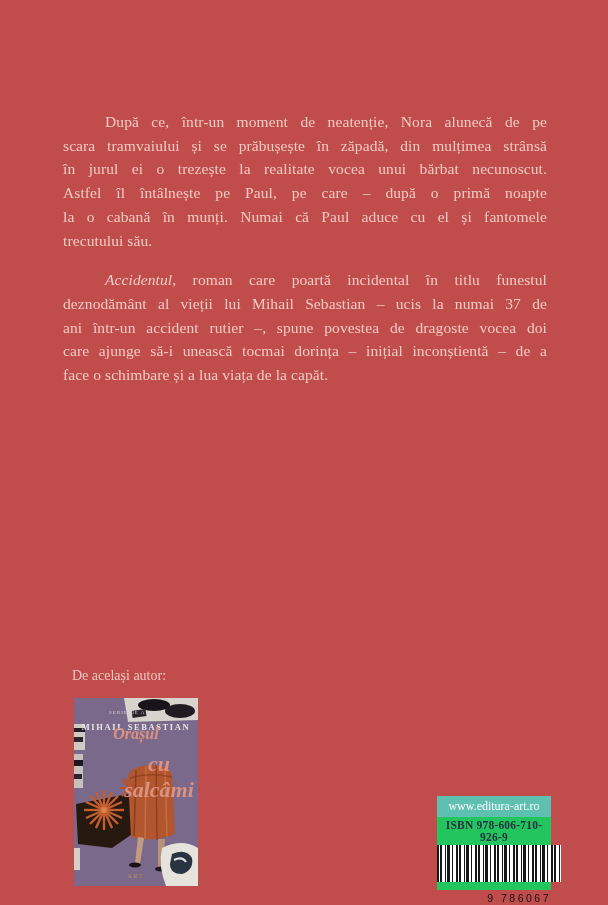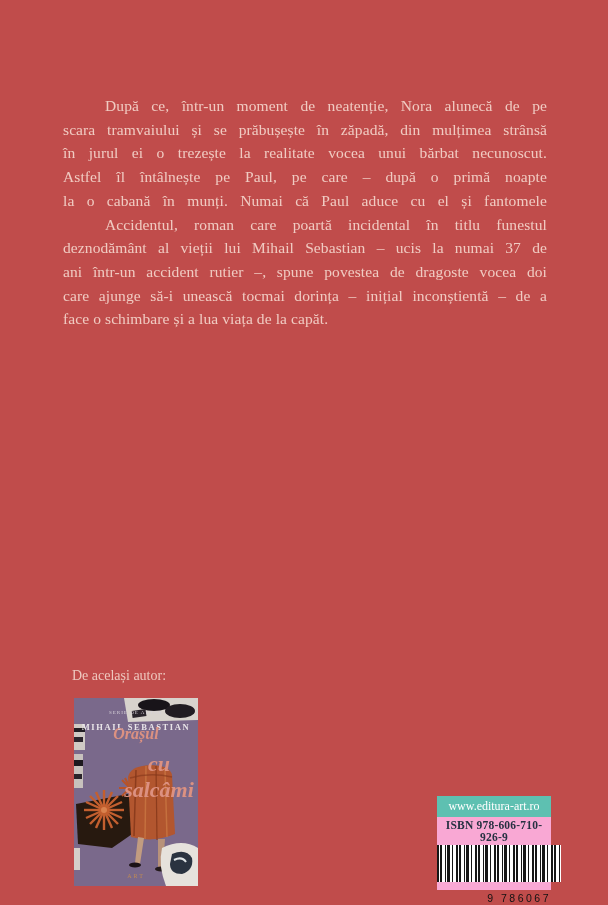--- a/index.html
+++ b/index.html
@@ -19,23 +19,23 @@
     color: #f0cbc2;
     font-size: 15.5px;
     line-height: 23.7px;
     letter-spacing: 0.1px;
   }
   .bline {
     text-align: justify;
     text-align-last: justify;
     white-space: nowrap;
   }
-  .bline.indent { text-indent: 42px; }
+  .bline.indent { text-indent: 42px; margin-top: 16px; }
   .bline.last { text-align-last: left; }
-  .it { }
+  .it { font-style: italic; }
 
   
   .also-by {
     position: absolute;
     left: 72px; top: 668px;
     color: #eec8bf;
     font-size: 14px;
   }
 
   
@@ -66,21 +66,21 @@
   }
   .site-band {
     background: #5ec0b1;
     color: #ffffff;
     font-size: 12px;
     text-align: center;
     height: 21px;
     line-height: 21px;
   }
   .isbn-box {
-    background: #f9a8d4;
+    background: #22c55e;
     height: 73px;
     box-sizing: border-box;
     text-align: center;
     padding-top: 2px;
   }
   .isbn-text {
     font-size: 11.5px;
     font-weight: bold;
     color: #273142;
     letter-spacing: 0.2px;
@@ -107,20 +107,21 @@
 </head>
 <body>
 
 <div class="blurb">
   <div>
     <div class="bline indent">După ce, într-un moment de neatenție, Nora alunecă de pe</div>
     <div class="bline">scara tramvaiului și se prăbușește în zăpadă, din mulțimea strânsă</div>
     <div class="bline">în jurul ei o trezește la realitate vocea unui bărbat necunoscut.</div>
     <div class="bline">Astfel îl întâlnește pe Paul, pe care – după o primă noapte</div>
     <div class="bline">la o cabană în munți. Numai că Paul aduce cu el și fantomele</div>
+    <div class="bline last">trecutului său.</div>
   </div>
   <div>
     <div class="bline indent"><span class="it">Accidentul</span><span>, roman care poartă incidental în titlu funestul</span></div>
     <div class="bline">deznodământ al vieții lui Mihail Sebastian – ucis la numai 37 de</div>
     <div class="bline">ani într-un accident rutier –, spune povestea de dragoste vocea doi</div>
     <div class="bline">care ajunge să-i unească tocmai dorința – inițial inconștientă – de a</div>
     <div class="bline last">face o schimbare și a lua viața de la capăt.</div>
   </div>
 </div>
 

